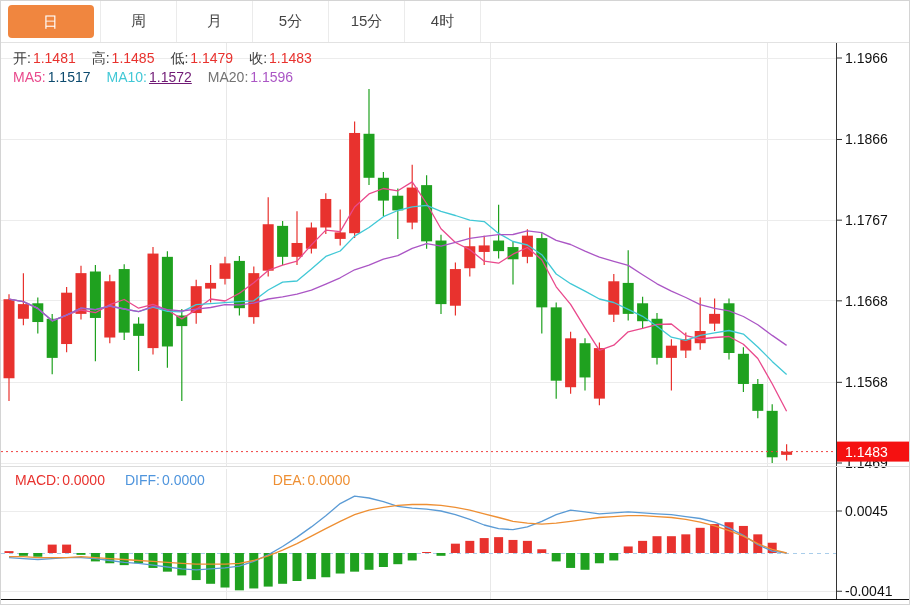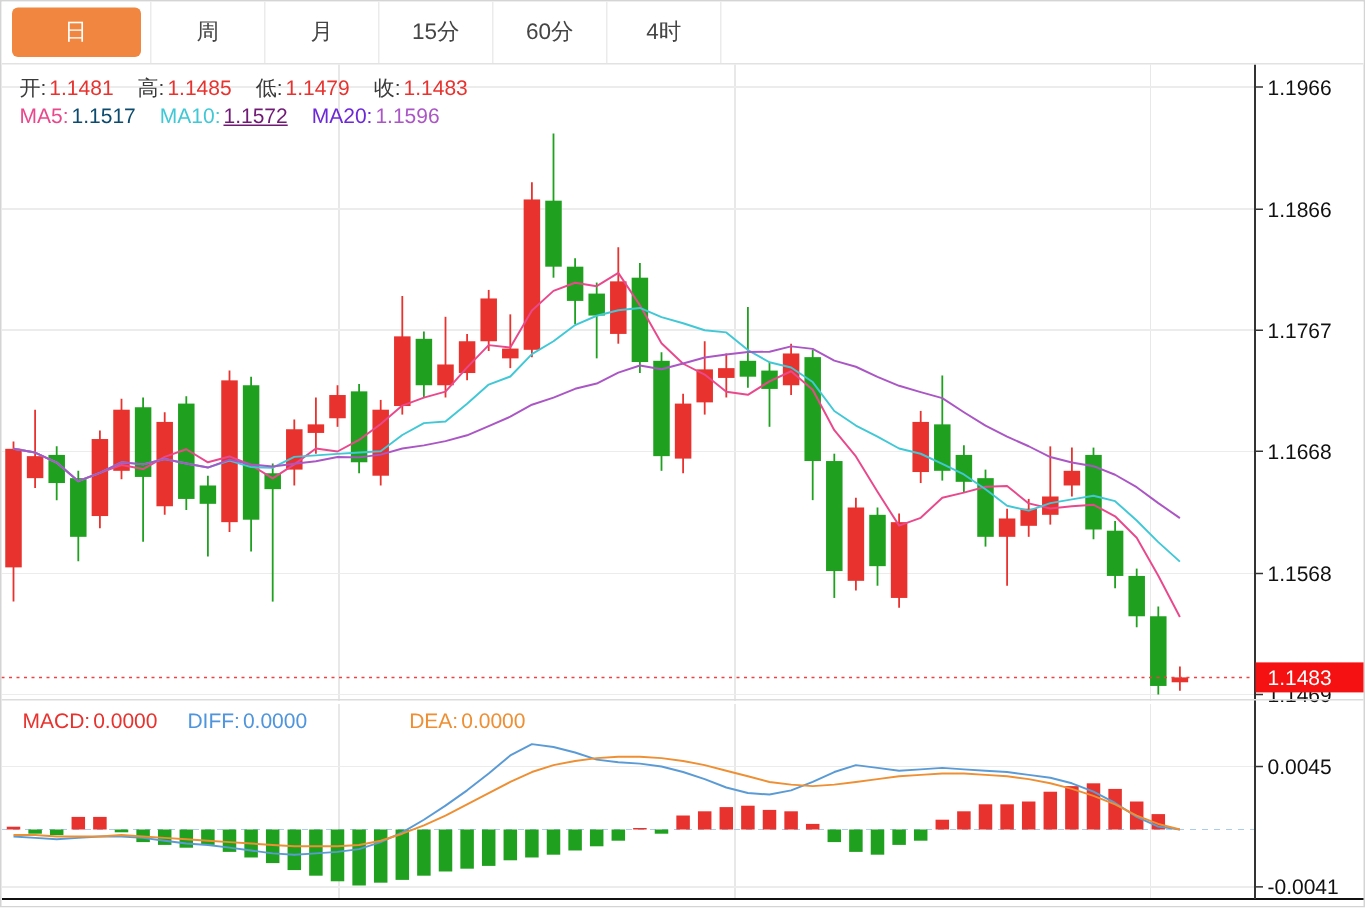--- a/index.html
+++ b/index.html
@@ -27,35 +27,35 @@
 </head>
 <body>
 
 <div id="app">
   <div class="tabbar">
       <div class="tabcell first">
         <div class="tabbtn" style="background: rgb(240, 134, 63);">日</div>
       </div>
       <div class="tabcell">周</div>
       <div class="tabcell">月</div>
+      <div class="tabcell">5分</div>
       <div class="tabcell">15分</div>
-      <div class="tabcell">60分</div>
       <div class="tabcell">4时</div>
     </div>
 
   <div class="legendrow ohlc-row">
       <span class="li"><span class="lab" style="color: rgb(58, 58, 58);">开:</span><span style="color: rgb(232, 50, 46);">1.1481</span></span>
       <span class="li"><span class="lab" style="color: rgb(58, 58, 58);">高:</span><span style="color: rgb(232, 50, 46);">1.1485</span></span>
       <span class="li"><span class="lab" style="color: rgb(58, 58, 58);">低:</span><span style="color: rgb(232, 50, 46);">1.1479</span></span>
       <span class="li"><span class="lab" style="color: rgb(58, 58, 58);">收:</span><span style="color: rgb(232, 50, 46);">1.1483</span></span>
     </div>
   <div class="legendrow ma-row">
       <span class="li"><span class="lab" style="color: rgb(233, 73, 140);">MA5:</span><span style="color: #0c4a6e;">1.1517</span></span>
       <span class="li"><span class="lab" style="color: rgb(65, 200, 214);">MA10:</span><span style="color: #701a75; text-decoration: underline;">1.1572</span></span>
-      <span class="li"><span class="lab" style="color: #6d28d9; text-align: right;">MA20:</span><span style="color: rgb(171, 86, 197); text-align: right;">1.1596</span></span>
+      <span class="li"><span class="lab" style="color: #737373; text-align: right;">MA20:</span><span style="color: rgb(171, 86, 197); text-align: right;">1.1596</span></span>
     </div>
 
   <div class="svgwrap" style="top:41px">
     <svg id="svg-main" width="910" height="425">
         <g shape-rendering="crispEdges">
           <line x1="225" y1="0" x2="225" y2="425" stroke="#e8e8e8" stroke-width="1"></line>
           <line x1="489" y1="0" x2="489" y2="425" stroke="#e8e8e8" stroke-width="1"></line>
           <line x1="766" y1="0" x2="766" y2="425" stroke="#e8e8e8" stroke-width="1"></line>
           <line x1="0" y1="16" x2="835" y2="16" stroke="#ececec" stroke-width="1"></line>
           <line x1="0" y1="97.49000000000007" x2="835" y2="97.49000000000007" stroke="#ececec" stroke-width="1"></line>

